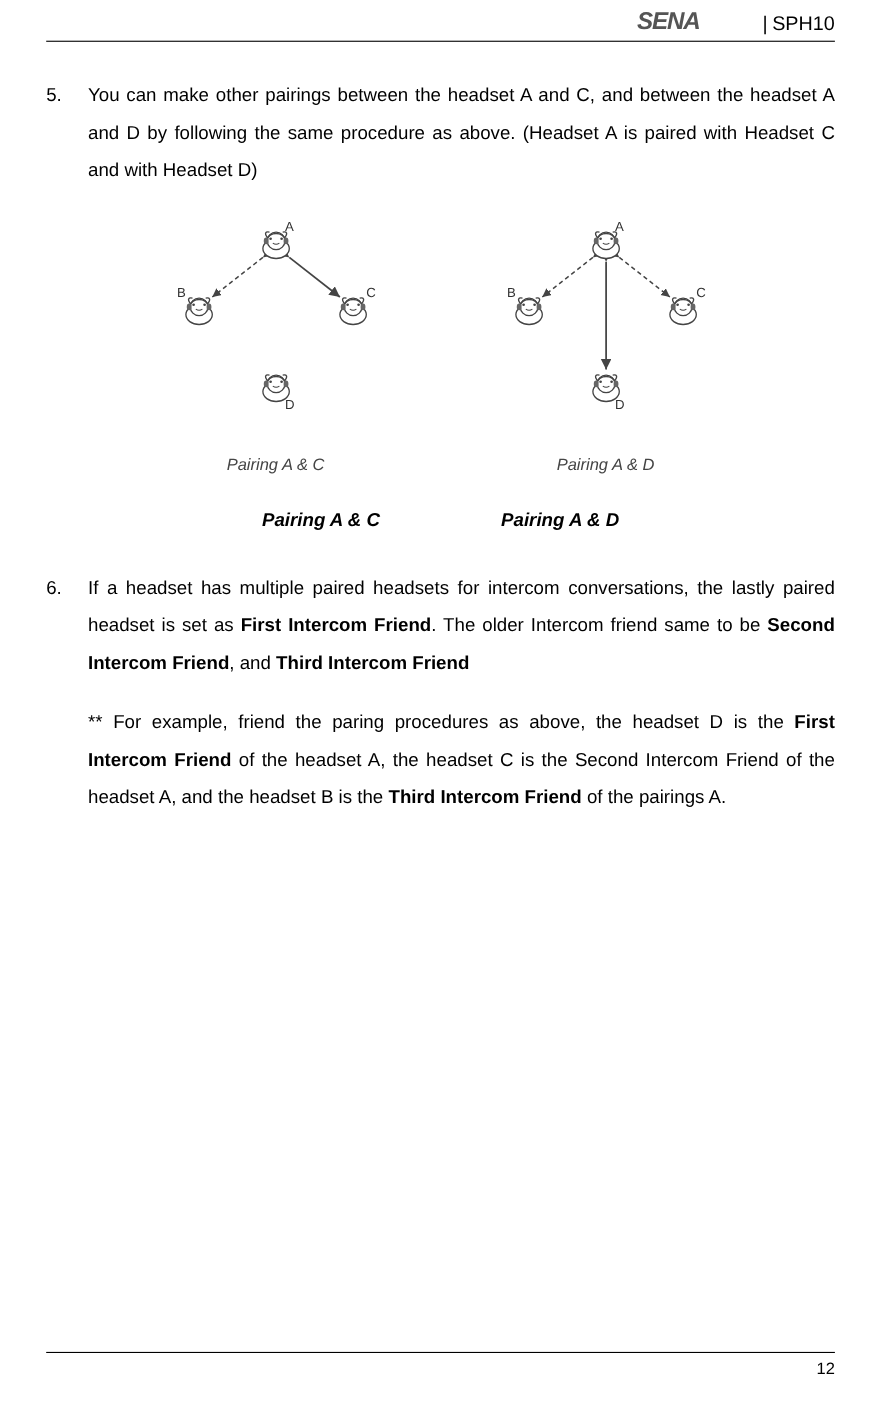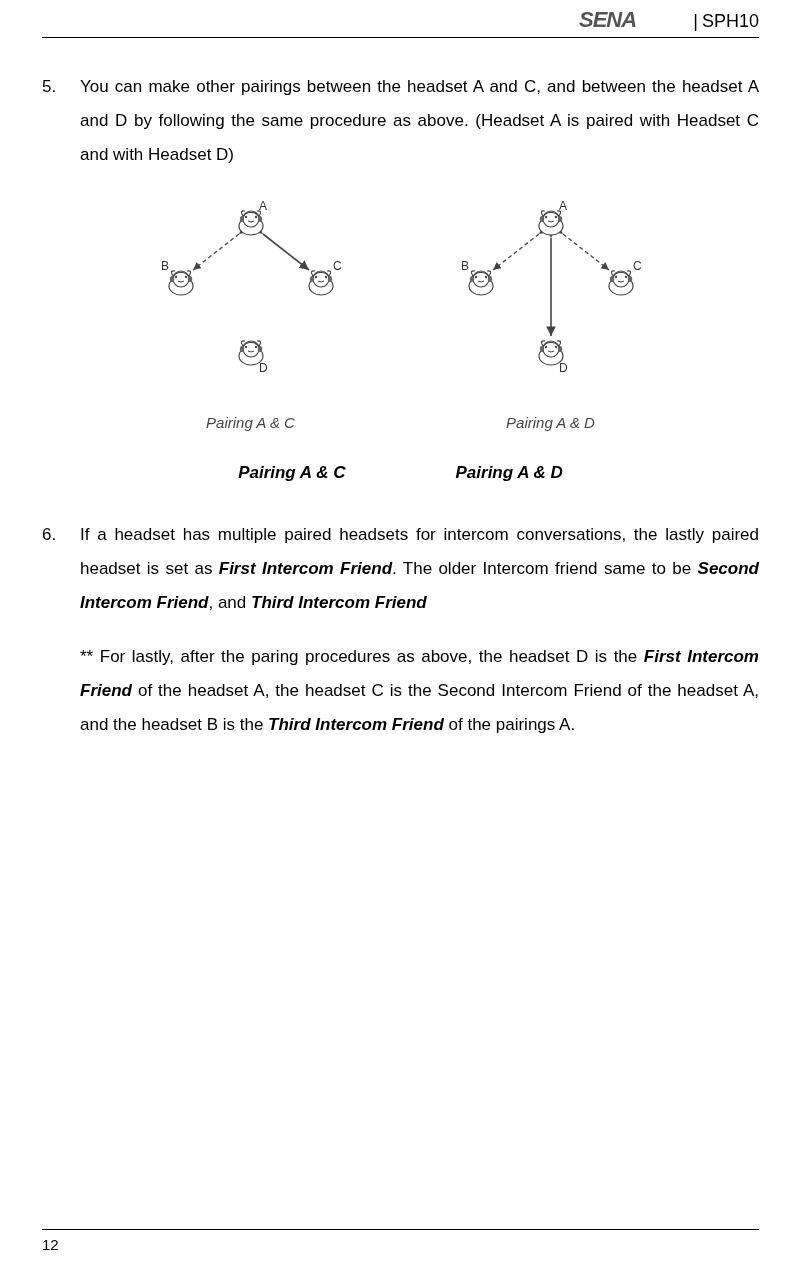--- a/index.html
+++ b/index.html
@@ -46,21 +46,21 @@
     margin-bottom: 20px;
   }
   .list-num {
     width: 38px;
     flex-shrink: 0;
   }
   .list-text {
     flex: 1;
     text-align: justify;
   }
-  .bolditalic { font-weight: bold; font-style: italic; }
+  .bolditalic { font-weight: bold; }
   
   .diagram-row {
     display: flex;
     justify-content: center;
     gap: 60px;
     margin: 10px 0 10px;
   }
   .diagram {
     width: 240px;
     text-align: center;
@@ -92,21 +92,21 @@
     text-align: justify;
     margin-top: 6px;
   }
   
   .footer {
     position: absolute;
     bottom: 28px;
     left: 42px;
     right: 42px;
     border-top: 1.5px solid #000;
-    text-align: left;
+    text-align: right;
     padding-top: 6px;
     font-size: 15px;
   }
   
   .hs-label {
     font-family: Arial, Helvetica, sans-serif;
     font-size: 12px;
     fill: #333;
   }
 </style>
@@ -214,21 +214,21 @@
     </div>
 
     <div class="list-item">
       <div class="list-num">6.</div>
       <div class="list-text">
         <span>If a headset has multiple paired headsets for intercom conversations, the lastly paired headset is set as </span><span class="bolditalic">First Intercom Friend</span><span>. The older Intercom friend same to be </span><span class="bolditalic">Second Intercom Friend</span><span>, and </span><span class="bolditalic">Third Intercom Friend</span>
       </div>
     </div>
 
     <div class="indent">
-      <span>** For lastly, after the paring procedures as above, the headset D is the </span><span class="bolditalic">First Intercom Friend</span><span> of the headset A, the headset C is the Second Intercom Friend of the headset A, and the headset B is the </span><span class="bolditalic">Third Intercom Friend</span><span> of the pairings A.</span>
+      <span>** For example, friend the paring procedures as above, the headset D is the </span><span class="bolditalic">First Intercom Friend</span><span> of the headset A, the headset C is the Second Intercom Friend of the headset A, and the headset B is the </span><span class="bolditalic">Third Intercom Friend</span><span> of the pairings A.</span>
     </div>
 
   </div>
 
   <div class="footer">
     <span>12</span>
   </div>
 
 </div>
 

